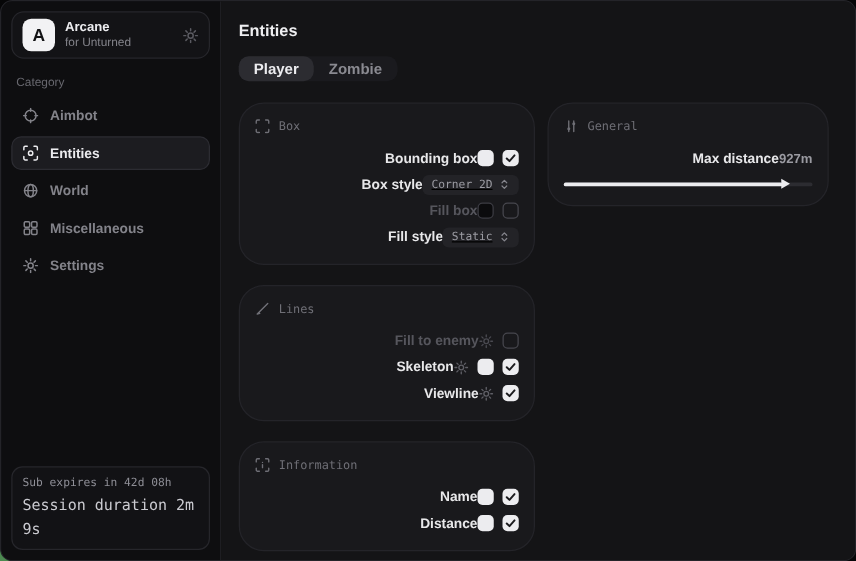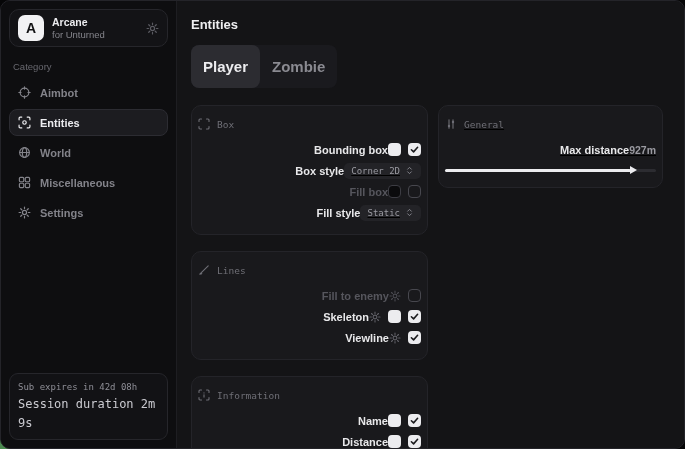--- a/index.html
+++ b/index.html
@@ -26,27 +26,27 @@
   .nav-item .icon{display:flex;}
   .spacer{flex:1;}
   .status-box{border:1px solid #26262b;background:#121215;border-radius:9px;padding:6px 8px;
     font-family:"DejaVu Sans Mono",monospace;line-height:1.6;}
   .status-line1{font-size:9px;color:#8f8f97;}
   .status-line2{font-size:12px;color:#cbcbd1;}
   
   .main{flex:1;padding:12px 14px;box-sizing:border-box;background:#141416;}
   .page-title{font-size:13px;font-weight:bold;color:#efeff1;margin:4px 0 13px;}
   .tabs{display:inline-flex;background:#1a1a1e;border-radius:8px;}
-  .tab{border:none;font-family:inherit;font-size:15px;font-weight:600;padding:13px 12px;border-radius:8px;
+  .tab{border:none;font-family:inherit;font-size:12px;font-weight:600;padding:3px 12px;border-radius:8px;
     background:transparent;color:#8a8a91;cursor:default;}
   .tab.active{background:#2c2c31;color:#ececef;}
   .columns{display:flex;gap:10px;margin-top:17px;align-items:flex-start;}
   .col-left{width:237px;display:flex;flex-direction:column;gap:16px;}
-  .col-right{width:225px;text-decoration:underline;}
-  .card{background:#19191c;border:1px solid #242429;border-radius:10px;padding:9px 6px 11px;box-sizing:border-box;}
+  .col-right{width:225px;}
+  .card{background:#19191c;border:1px solid #242429;border-radius:20px;padding:9px 12px 11px;box-sizing:border-box;}
   .card-header{display:flex;align-items:center;gap:7px;color:#6f6f76;
     font-family:"DejaVu Sans Mono",monospace;font-size:9.5px;margin:3px 0 9px;}
   .row{display:flex;align-items:center;height:21px;text-align:right;}
   .row-label{flex:1;font-size:11px;font-weight:600;color:#e8e8ea;}
   .row.disabled .row-label{color:#56565d;}
   .controls{display:flex;align-items:center;gap:7px;text-decoration:underline;}
   .swatch{width:13px;height:13px;border-radius:4px;box-sizing:border-box;}
   .swatch.white{background:#ececef;}
   .swatch.black{background:#0b0b0d;border:1px solid #3c3c43;}
   .checkbox{width:13px;height:13px;border-radius:4px;box-sizing:border-box;display:flex;

